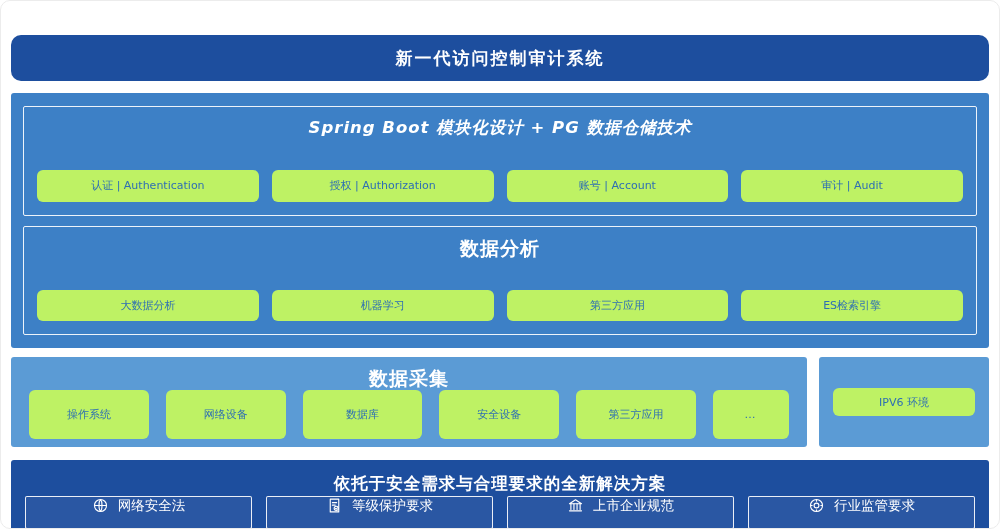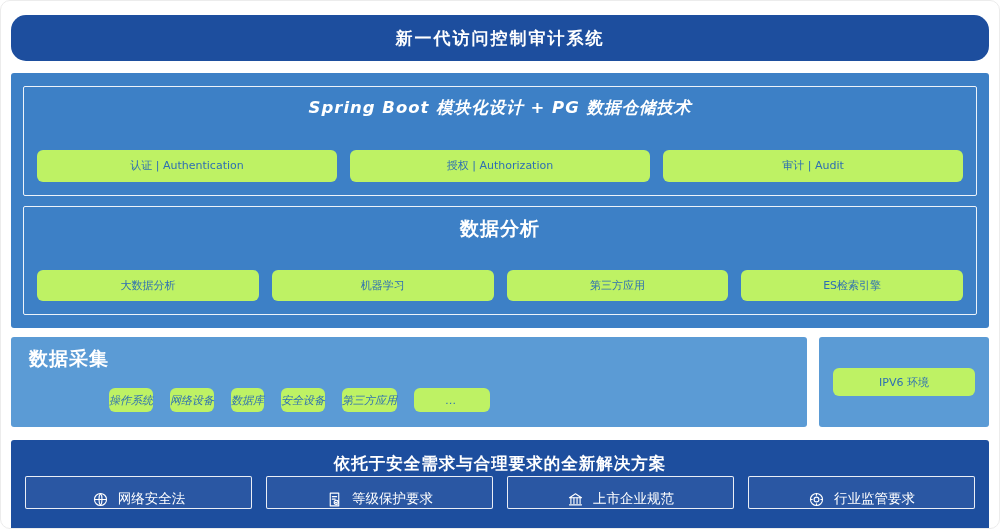--- a/index.html
+++ b/index.html
@@ -21,23 +21,24 @@
     background:var(--page_bg);
     border:1px solid #ececec;
     border-radius:10px;
     padding:14px 10px 11px;
     overflow:hidden;
   }
   
   .banner{
     height:46px;
     background:var(--navy);
-    border-radius:15px;
+    border-radius:10px;
     display:flex;align-items:center;justify-content:center;
     margin-bottom:12px;
+    margin-top:20px;
   }
   .banner .title{
     color:#fff;font-size:17px;font-weight:bold;letter-spacing:2px;
   }
   
   .platform{
     height:255px;
     background:var(--mid_blue);
     border-radius:3px;
     padding:13px 12px;
@@ -71,24 +72,24 @@
   .analysis .wbox{height:31px;}
   
   .mid-row{
     display:flex;gap:12px;height:90px;margin-bottom:13px;
   }
   .collection{
     flex:1;
     background:var(--light_blue);
     border-radius:3px;
     padding:9px 18px 15px;
-    display:flex;
+    display:flex;flex-direction:column;
   }
   .collection .box-row{gap:17px;}
-  .collection .wbox{height:24px;font-style:italic;}
+  .collection .wbox{height:49px;}
   .wbox.ellipsis{flex:0 0 76px;letter-spacing:2px;}
   .environments{
     flex:0 0 170px;
     background:var(--light_blue);
     border-radius:3px;
     padding:15px 14px;
     display:flex;flex-direction:column;justify-content:center;gap:9px;
   }
   .environments .wbox{flex:0 0 28px;height:28px;}
   
@@ -99,21 +100,21 @@
     padding:12px 14px 32px;
     display:flex;flex-direction:column;
   }
   .solution .sub-title{font-size:16.5px;}
   .solution .box-row{gap:14px;margin-top:auto;}
   .sol-box{
     flex:1;height:33px;
     background:var(--solution_box);
     border:1px solid rgba(255,255,255,.9);
     border-radius:2px;
-    display:flex;align-items:flex-end;justify-content:center;gap:9px;
+    display:flex;align-items:flex-start;justify-content:center;gap:9px;
     color:#fff;font-size:13.5px;white-space:nowrap;
   }
   .sol-box svg{
     width:17px;height:17px;
     stroke:#fff;stroke-width:1.6;fill:none;
     stroke-linecap:round;stroke-linejoin:round;
     flex:0 0 auto;
   }
 </style>
 </head>
@@ -125,20 +126,21 @@
     <span class="title">新一代访问控制审计系统</span>
   </div>
 
   <div class="platform">
 
     <div class="sub-block modules">
       <div class="sub-title italic">Spring Boot 模块化设计 + PG 数据仓储技术</div>
       <div class="box-row">
         <div class="wbox">认证 | Authentication</div>
         <div class="wbox">授权 | Authorization</div>
+        <div class="wbox">账号 | Account</div>
         <div class="wbox">审计 | Audit</div>
       </div>
     </div>
 
     <div class="sub-block analysis">
       <div class="sub-title">数据分析</div>
       <div class="box-row">
         <div class="wbox">大数据分析</div>
         <div class="wbox">机器学习</div>
         <div class="wbox">第三方应用</div>

